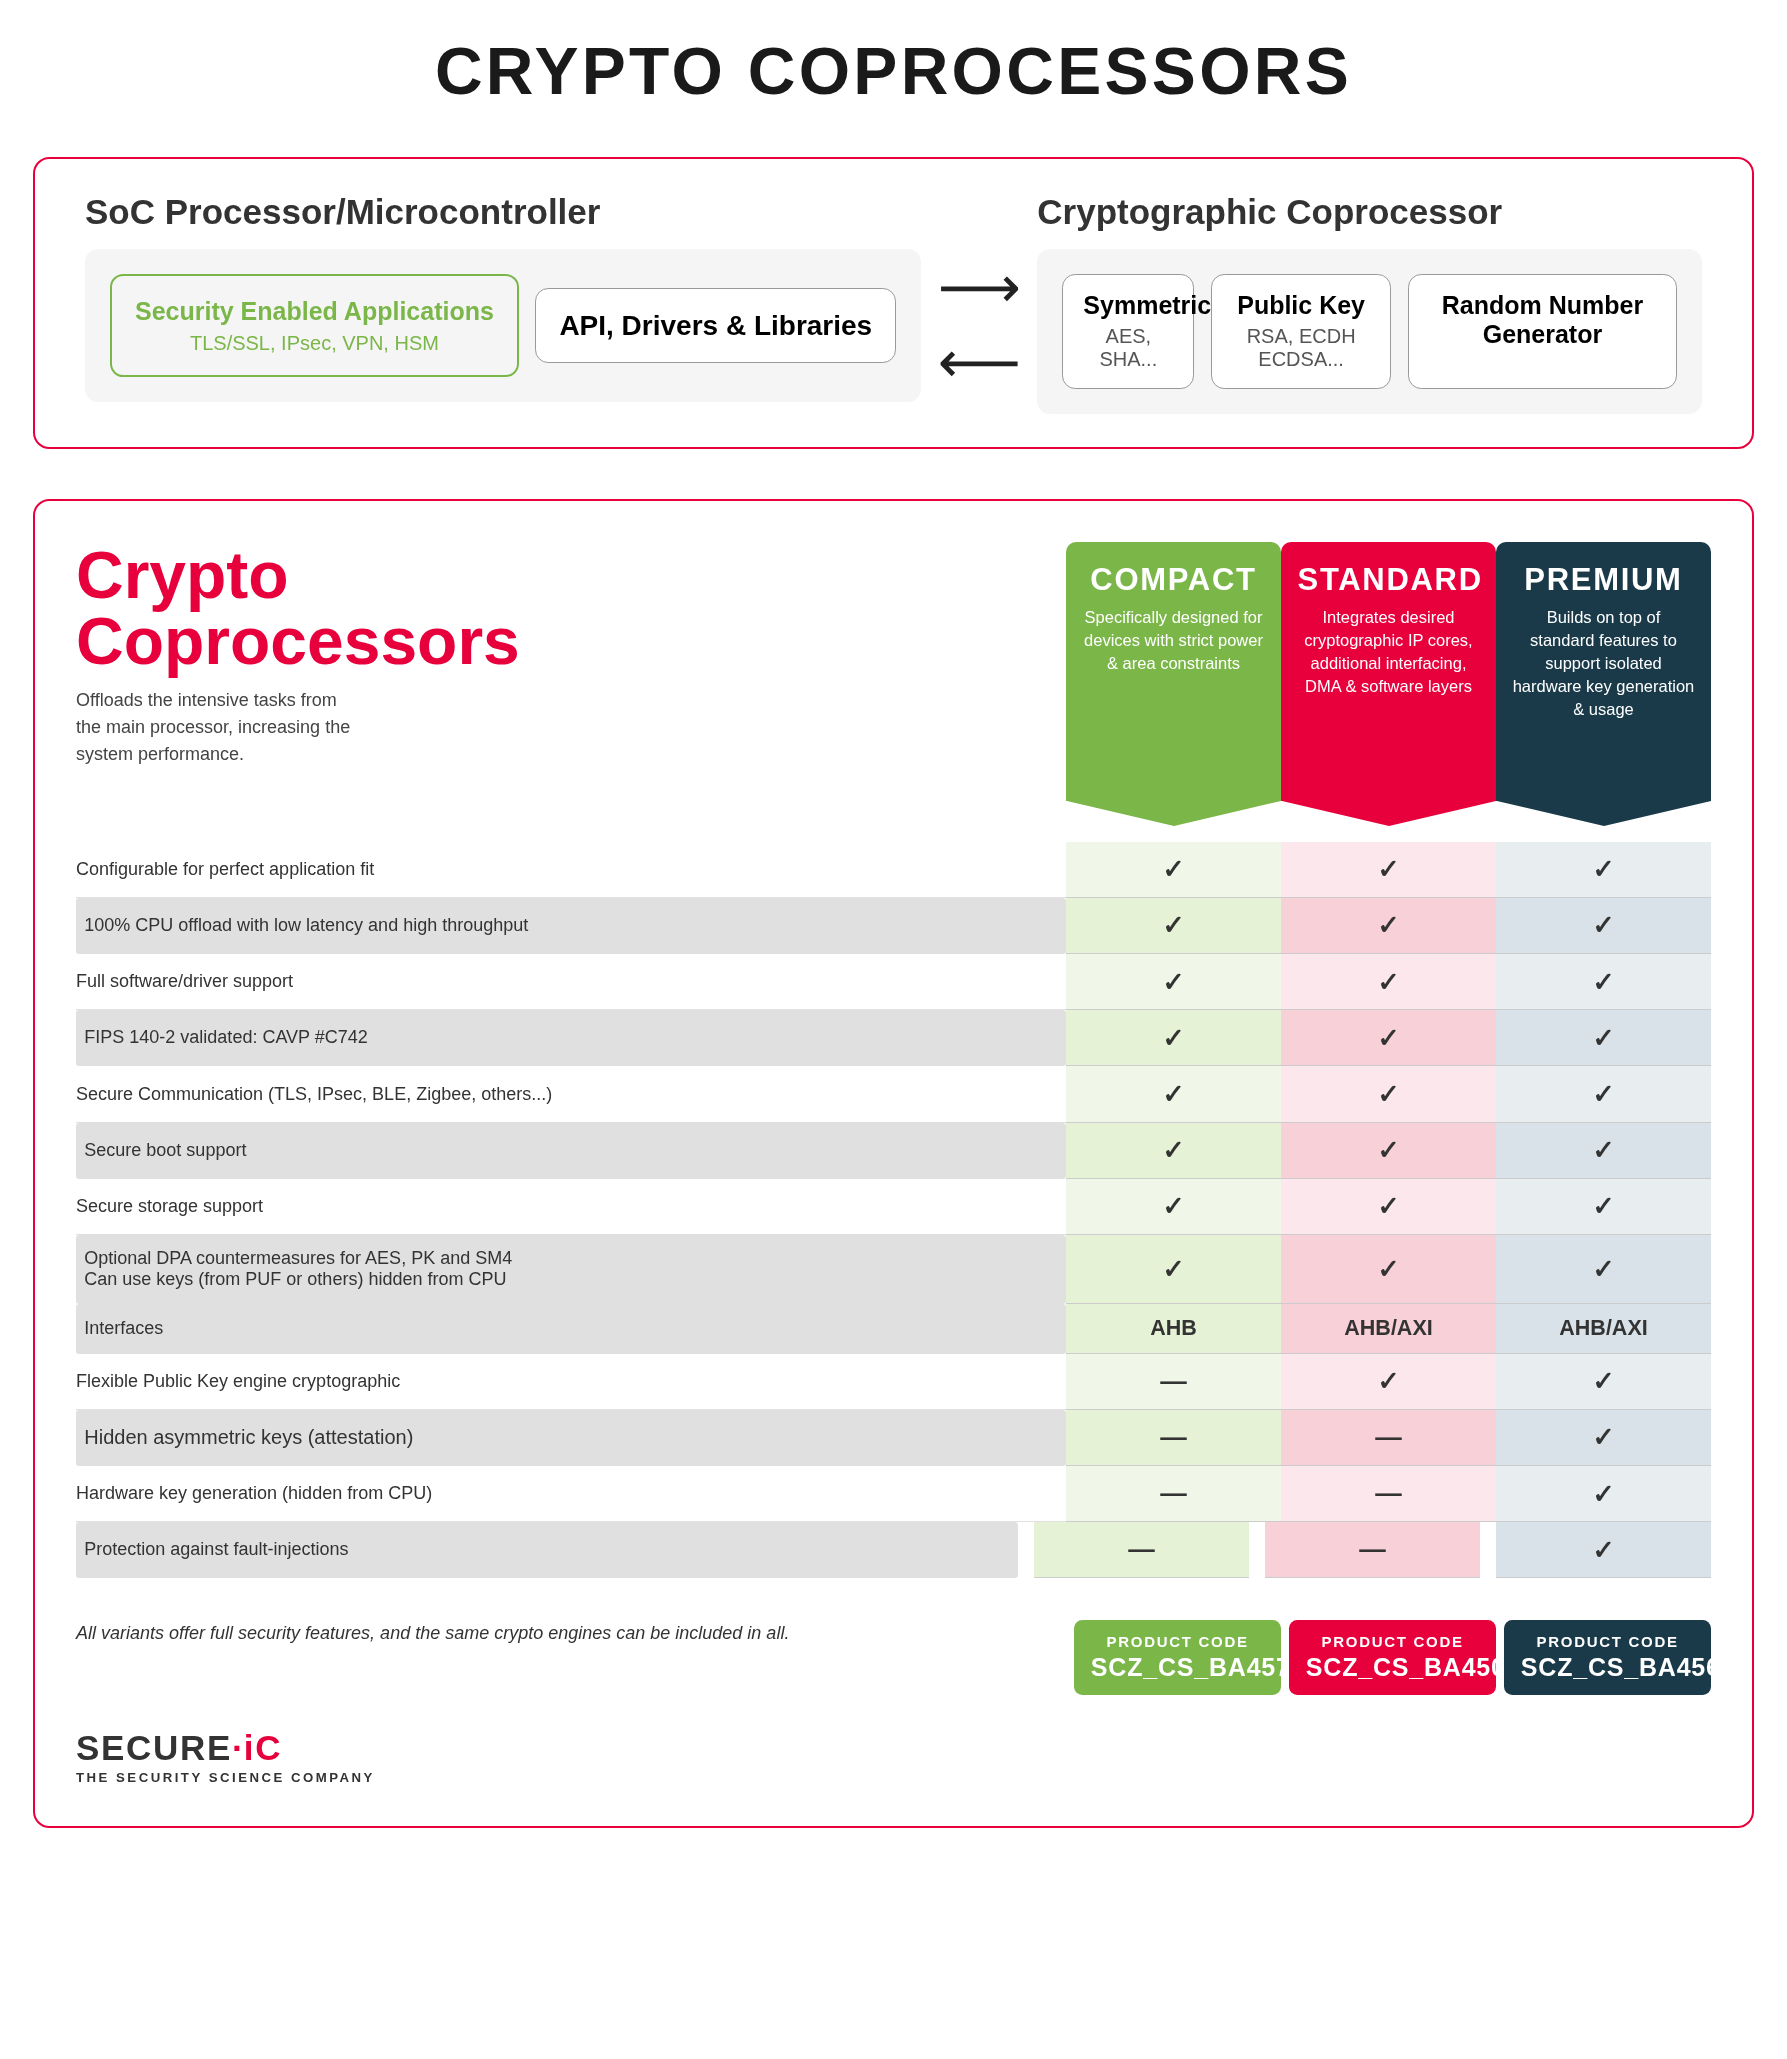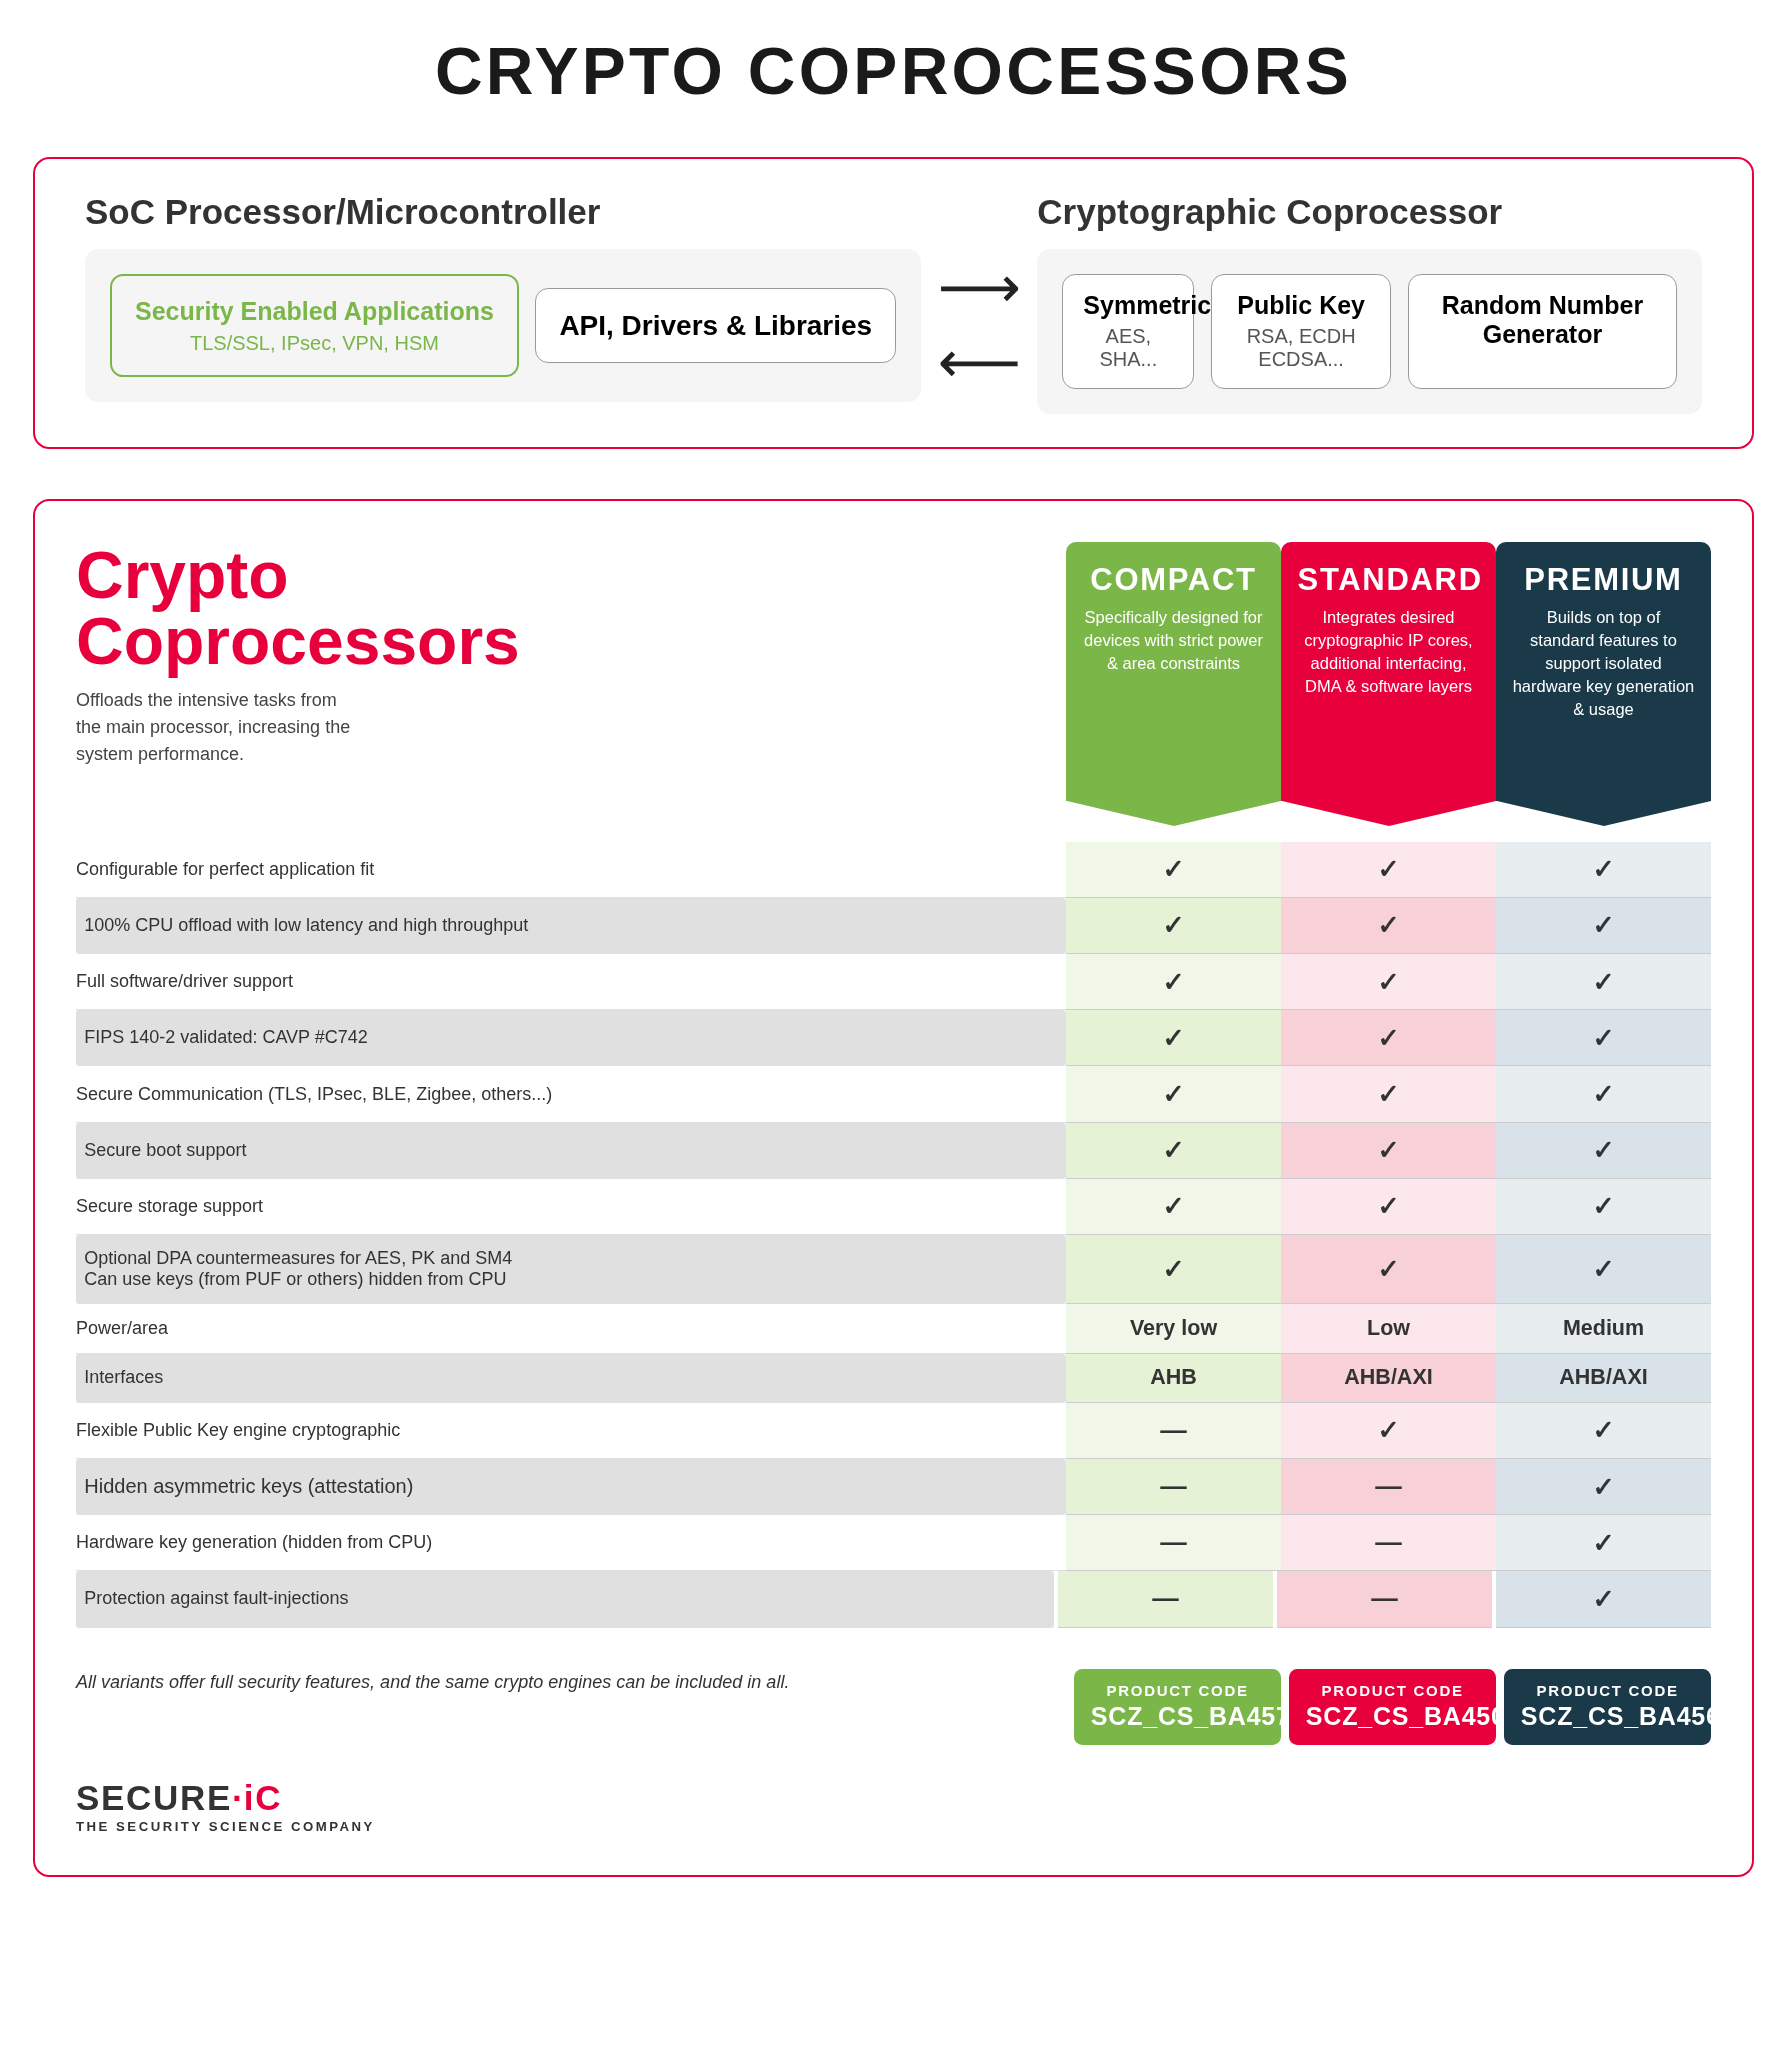--- a/index.html
+++ b/index.html
@@ -560,26 +560,20 @@
           <span style="font-size:26.5px; font-weight:900;">✓</span>
         </div>
         <div class="cell-standard" style="display: flex; align-items: center; justify-content: center; border-bottom: 0.8px solid rgb(204, 204, 204); padding: 11.6px 8.3px; font-size: 21.5px; font-weight: 700; color: rgb(51, 51, 51); background: rgb(248, 208, 216);">
           <span style="font-size:26.5px; font-weight:900;">✓</span>
         </div>
         <div class="cell-premium" style="display: flex; align-items: center; justify-content: center; border-bottom: 0.8px solid rgb(204, 204, 204); padding: 11.6px 8.3px; font-size: 21.5px; font-weight: 700; color: rgb(51, 51, 51); background: rgb(216, 226, 232);">
           <span style="font-size:26.5px; font-weight:900;">✓</span>
         </div>
       </div>
       <div style="display: grid; grid-template-columns: 1fr 215px 215px 215px; gap: 0px;">
-        <div class="feature-label" style="font-size: 18px; color: rgb(51, 51, 51); padding: 13.2px 8.3px 13.2px 0px; display: flex; align-items: center; border-bottom: 0.8px solid rgb(224, 224, 224); white-space: pre-line;">Power/area</div>
-        <div class="cell-compact" style="display: flex; align-items: center; justify-content: center; border-bottom: 0.8px solid rgb(204, 204, 204); padding: 11.6px 8.3px; font-size: 21.5px; font-weight: 700; color: rgb(51, 51, 51); background: rgb(240, 247, 232); font-style: normal;">Very low</div>
-        <div class="cell-standard" style="display: flex; align-items: center; justify-content: center; border-bottom: 0.8px solid rgb(204, 204, 204); padding: 11.6px 8.3px; font-size: 21.5px; font-weight: 700; color: rgb(51, 51, 51); background: rgb(252, 232, 236); font-style: normal;">Low</div>
-        <div class="cell-premium" style="display: flex; align-items: center; justify-content: center; border-bottom: 0.8px solid rgb(204, 204, 204); padding: 11.6px 8.3px; font-size: 21.5px; font-weight: 700; color: rgb(51, 51, 51); background: rgb(232, 237, 240); font-style: normal;">Medium</div>
-      </div>
-      <div style="display: grid; grid-template-columns: 1fr 215px 215px 215px; gap: 0px;">
         <div class="feature-label shaded" style="font-size: 18px; color: rgb(51, 51, 51); padding: 13.2px 8.3px; display: flex; align-items: center; border-bottom: 0.8px solid rgb(224, 224, 224); background: rgb(224, 224, 224); white-space: pre-line;">Interfaces</div>
         <div class="cell-compact" style="display: flex; align-items: center; justify-content: center; border-bottom: 0.8px solid rgb(204, 204, 204); padding: 11.6px 8.3px; font-size: 21.5px; font-weight: 700; color: rgb(51, 51, 51); background: rgb(229, 242, 213); font-style: normal;">AHB</div>
         <div class="cell-standard" style="display: flex; align-items: center; justify-content: center; border-bottom: 0.8px solid rgb(204, 204, 204); padding: 11.6px 8.3px; font-size: 21.5px; font-weight: 700; color: rgb(51, 51, 51); background: rgb(248, 208, 216); font-style: normal;">AHB/AXI</div>
         <div class="cell-premium" style="display: flex; align-items: center; justify-content: center; border-bottom: 0.8px solid rgb(204, 204, 204); padding: 11.6px 8.3px; font-size: 21.5px; font-weight: 700; color: rgb(51, 51, 51); background: rgb(216, 226, 232); font-style: normal;">AHB/AXI</div>
       </div>
       <div style="display: grid; grid-template-columns: 1fr 215px 215px 215px; gap: 0px;">
         <div class="feature-label" style="font-size: 18px; color: rgb(51, 51, 51); padding: 13.2px 8.3px 13.2px 0px; display: flex; align-items: center; border-bottom: 0.8px solid rgb(224, 224, 224); white-space: pre-line;">Flexible Public Key engine cryptographic</div>
         <div class="cell-compact" style="display: flex; align-items: center; justify-content: center; border-bottom: 0.8px solid rgb(204, 204, 204); padding: 11.6px 8.3px; font-size: 21.5px; font-weight: 700; color: rgb(51, 51, 51); background: rgb(240, 247, 232);">
           <span style="font-size:26.5px; font-weight:900;">—</span>
         </div>
@@ -607,21 +601,21 @@
         <div class="cell-compact" style="display: flex; align-items: center; justify-content: center; border-bottom: 0.8px solid rgb(204, 204, 204); padding: 11.6px 8.3px; font-size: 21.5px; font-weight: 700; color: rgb(51, 51, 51); background: rgb(240, 247, 232);">
           <span style="font-size:26.5px; font-weight:900;">—</span>
         </div>
         <div class="cell-standard" style="display: flex; align-items: center; justify-content: center; border-bottom: 0.8px solid rgb(204, 204, 204); padding: 11.6px 8.3px; font-size: 21.5px; font-weight: 700; color: rgb(51, 51, 51); background: rgb(252, 232, 236);">
           <span style="font-size:26.5px; font-weight:900;">—</span>
         </div>
         <div class="cell-premium" style="display: flex; align-items: center; justify-content: center; border-bottom: 0.8px solid rgb(204, 204, 204); padding: 11.6px 8.3px; font-size: 21.5px; font-weight: 700; color: rgb(51, 51, 51); background: rgb(232, 237, 240);">
           <span style="font-size:26.5px; font-weight:900;">✓</span>
         </div>
       </div>
-      <div style="display: grid; grid-template-columns: 1fr 215px 215px 215px; gap: 4px;">
+      <div style="display: grid; grid-template-columns: 1fr 215px 215px 215px; gap: 16px;">
         <div class="feature-label shaded" style="font-size: 18px; color: rgb(51, 51, 51); padding: 13.2px 8.3px; display: flex; align-items: center; border-bottom: 0.8px solid rgb(224, 224, 224); background: rgb(224, 224, 224); white-space: pre-line;">Protection against fault-injections</div>
         <div class="cell-compact" style="display: flex; align-items: center; justify-content: center; border-bottom: 0.8px solid rgb(204, 204, 204); padding: 11.6px 8.3px; font-size: 21.5px; font-weight: 700; color: rgb(51, 51, 51); background: rgb(229, 242, 213);">
           <span style="font-size:26.5px; font-weight:900;">—</span>
         </div>
         <div class="cell-standard" style="display: flex; align-items: center; justify-content: center; border-bottom: 0.8px solid rgb(204, 204, 204); padding: 11.6px 8.3px; font-size: 21.5px; font-weight: 700; color: rgb(51, 51, 51); background: rgb(248, 208, 216);">
           <span style="font-size:26.5px; font-weight:900;">—</span>
         </div>
         <div class="cell-premium" style="display: flex; align-items: center; justify-content: center; border-bottom: 0.8px solid rgb(204, 204, 204); padding: 11.6px 8.3px; font-size: 21.5px; font-weight: 700; color: rgb(51, 51, 51); background: rgb(216, 226, 232);">
           <span style="font-size:26.5px; font-weight:900;">✓</span>
         </div>

